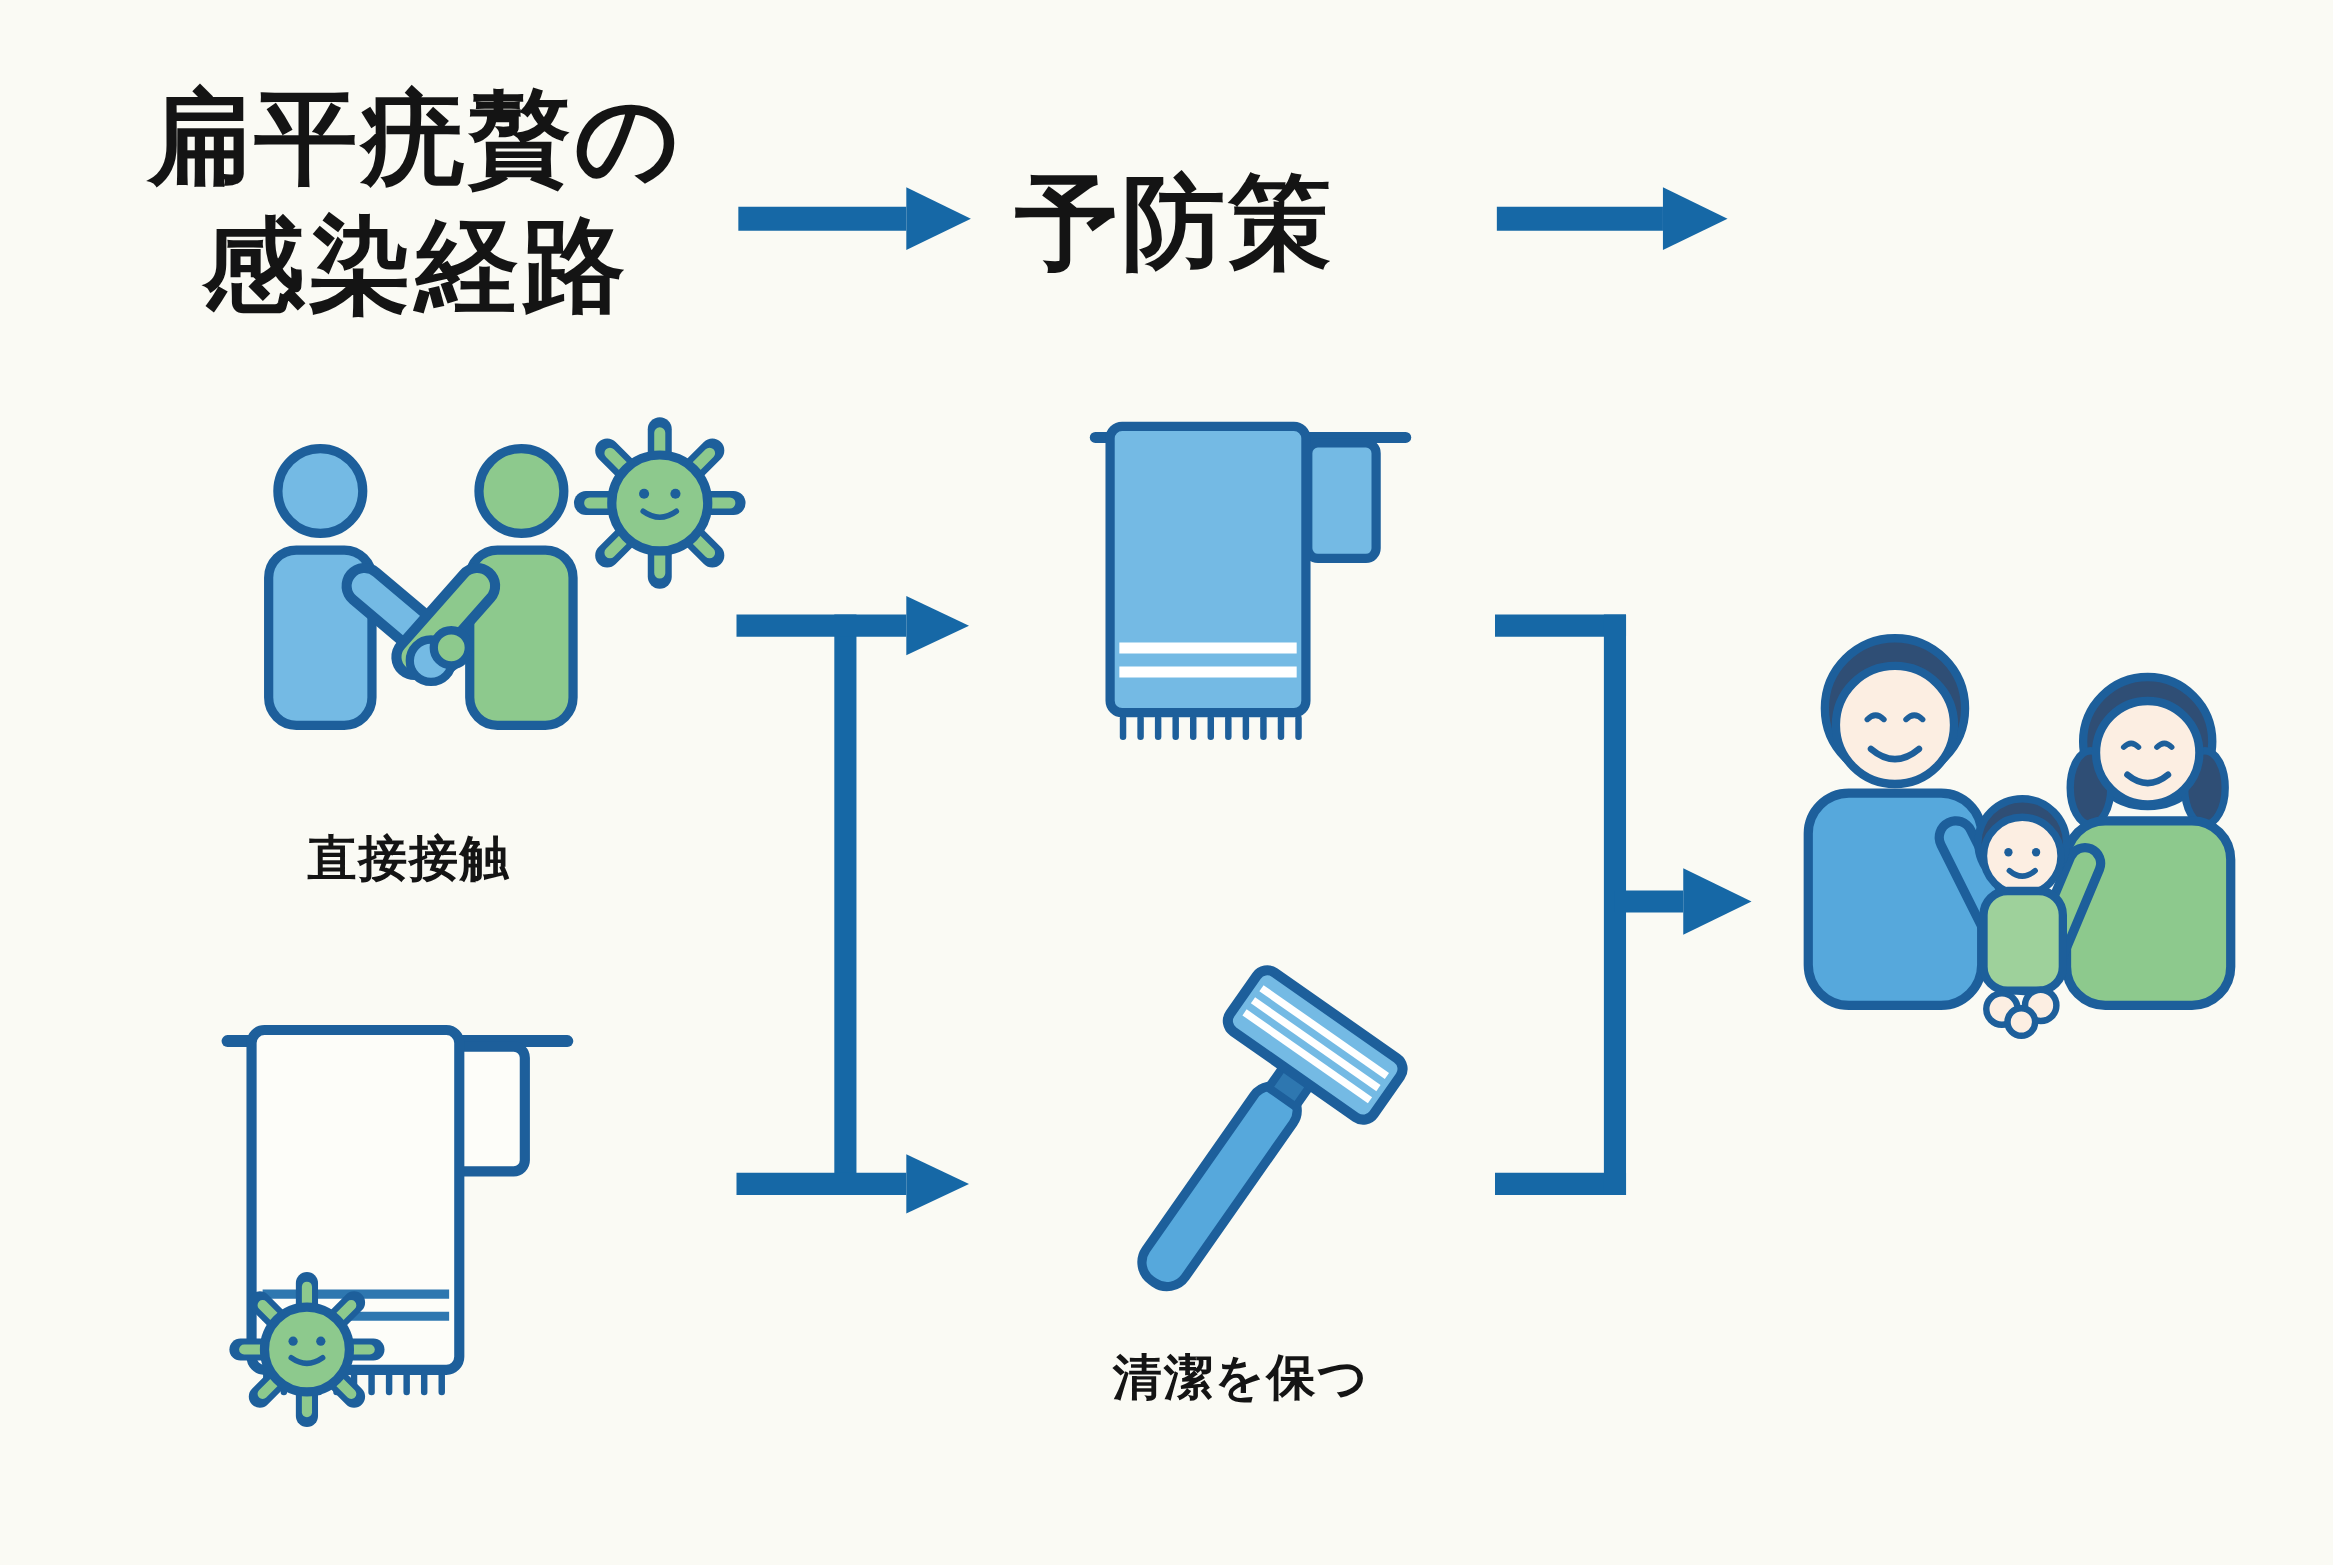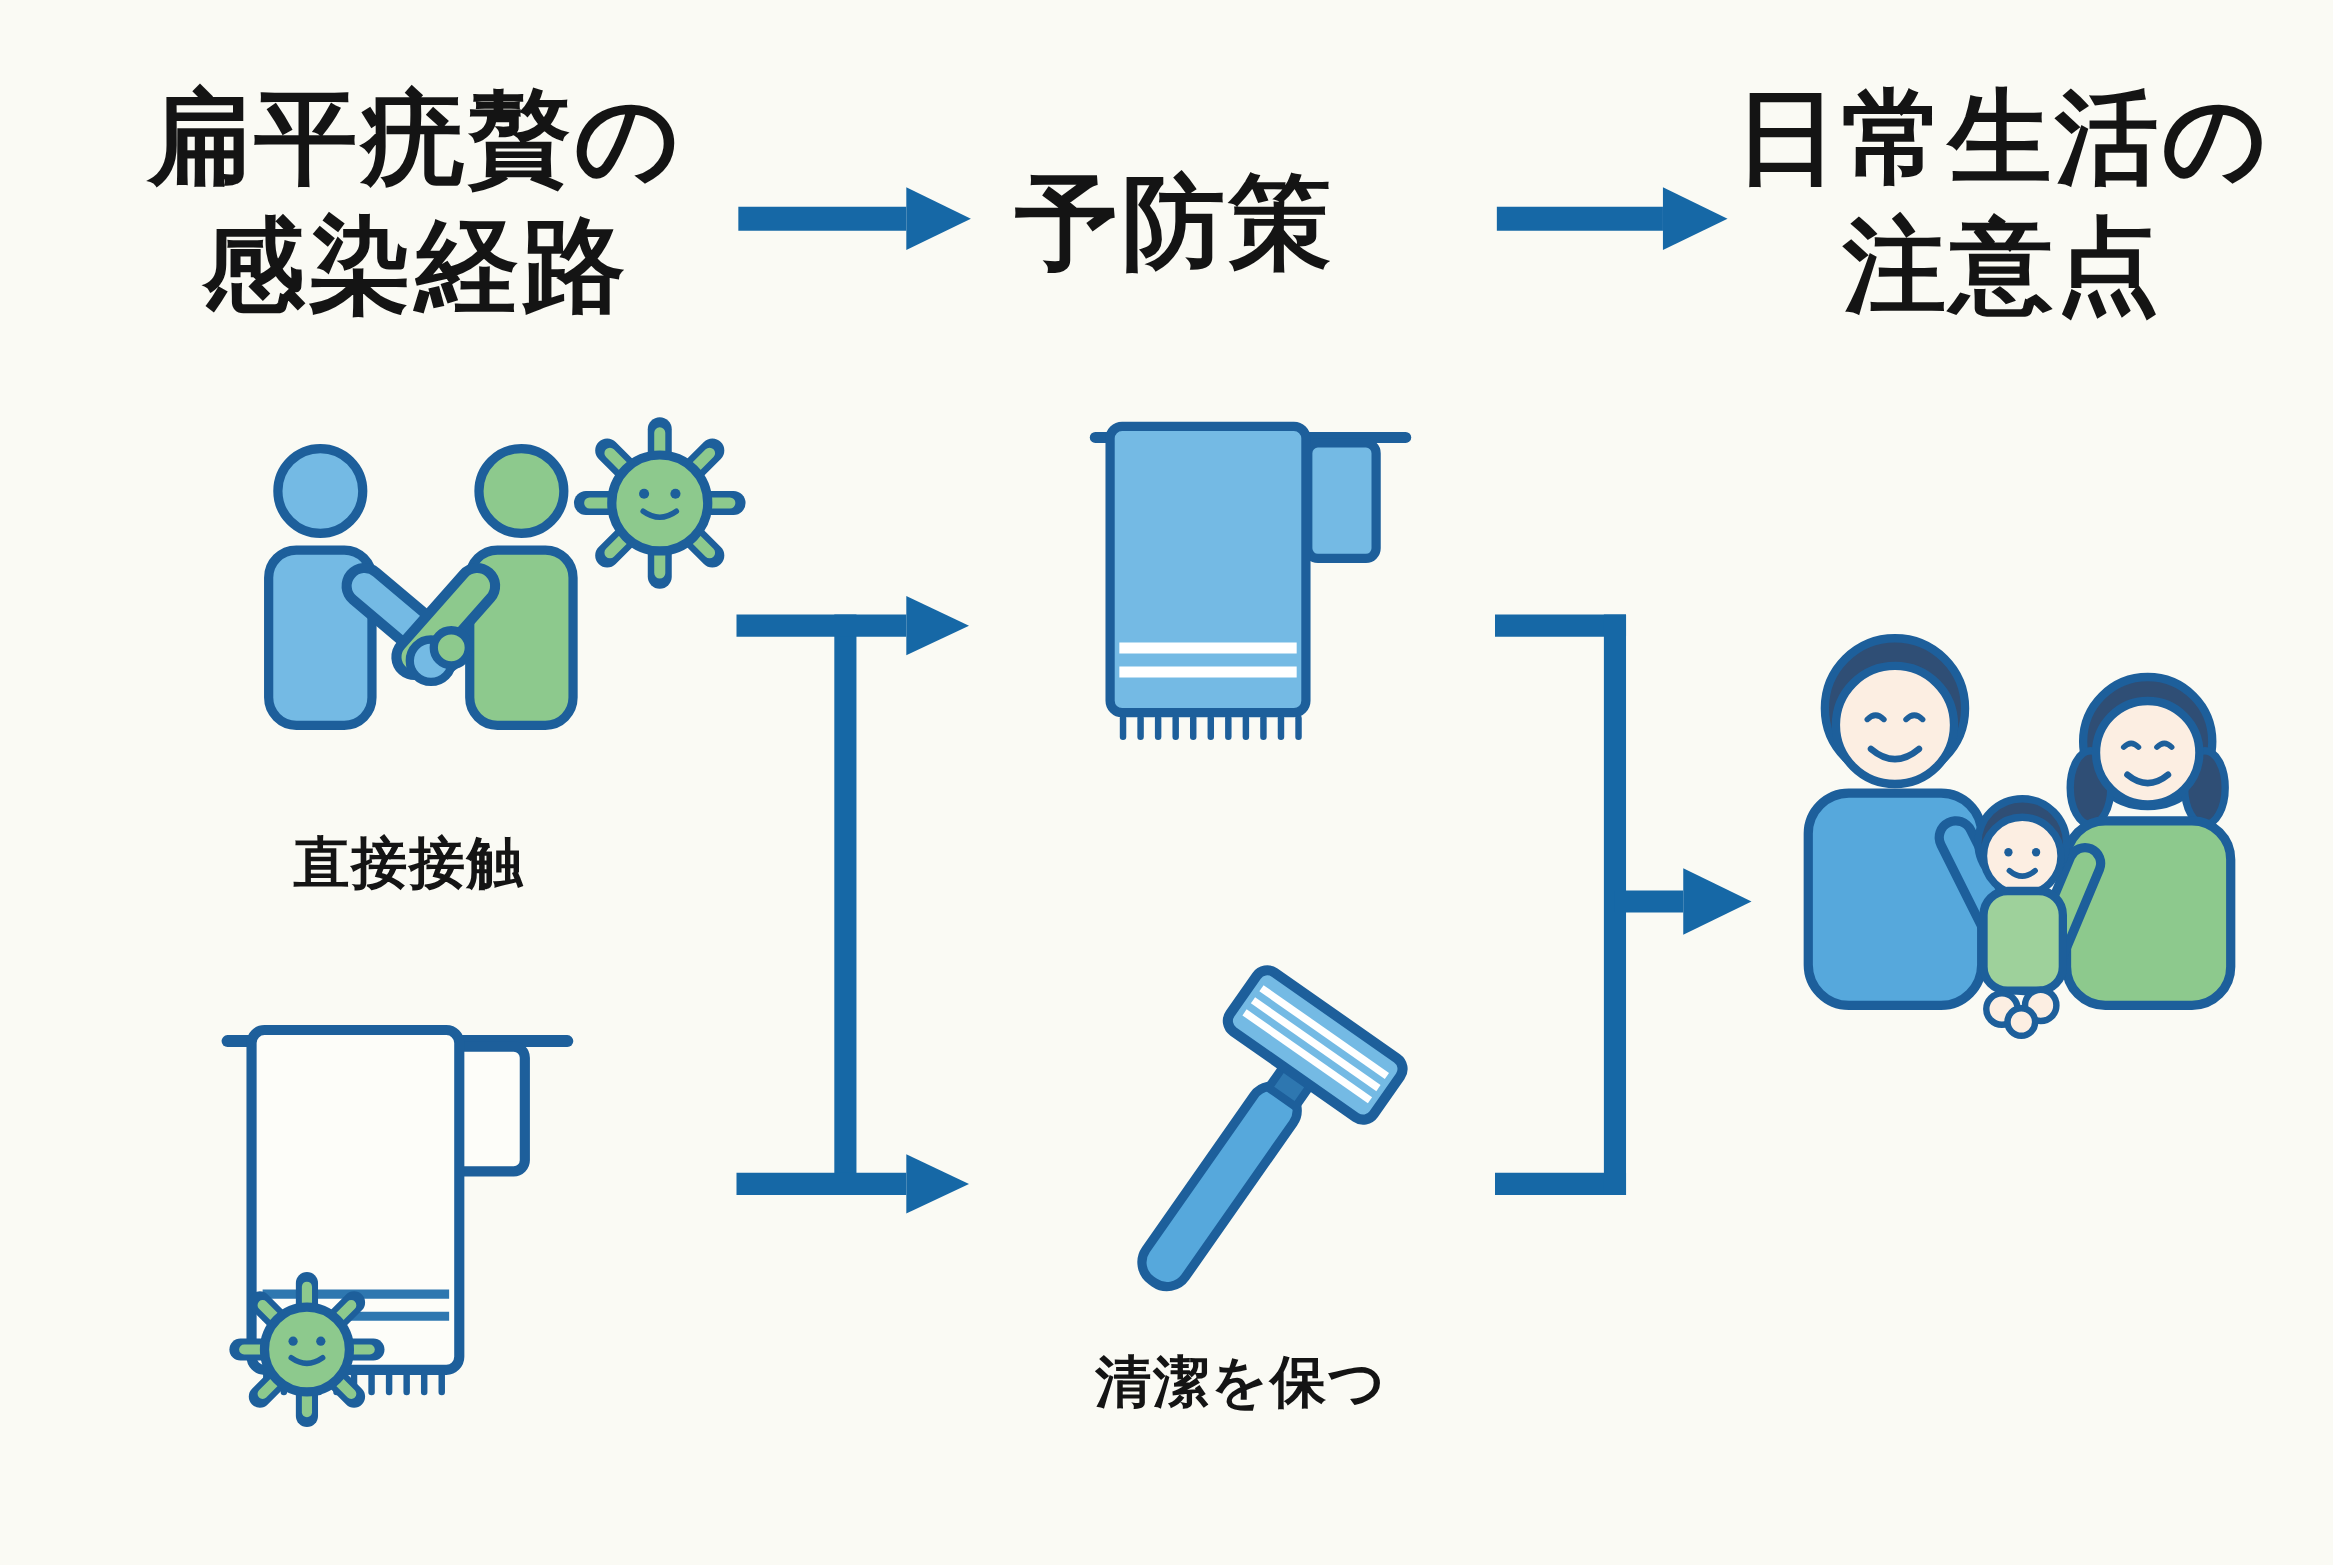--- a/index.html
+++ b/index.html
@@ -19,21 +19,21 @@
     line-height:1.24;
     font-size:103px;
     letter-spacing:3.7px;
     white-space:nowrap;
   }
   .lbl{
     position:absolute;
     font-weight:800;
     color:#141414;
     text-align:center;
-    font-size:56px;
+    font-size:49px;
     letter-spacing:1.8px;
     white-space:nowrap;
     transform:translateX(-50%);
   }
   .icon{position:absolute;}
   .overlay{position:absolute;left:0;top:0;pointer-events:none;}
 </style>
 </head>
 <body>
 
@@ -41,24 +41,20 @@
 
   <div class="hdr" style="left:74px;top:74px;width:683px;">
     <div>扁平疣贅の</div>
     <div>感染経路</div>
   </div>
 
   <div class="hdr" style="left:972px;top:159px;width:406px;">
     <div>予防策</div>
   </div>
 
-  <div class="hdr" style="left:1689px;top:74px;width:628px;">
-    <div>日常生活の</div>
-    <div>注意点</div>
-  </div>
 
   <svg class="overlay" width="2333" height="1565" viewBox="0 0 2528 1696">
     <g stroke="#1668a6" fill="#1668a6">
 
       <g>
         <line x1="800" y1="237" x2="982" y2="237" stroke-width="26"></line>
         <polygon points="982,203 982,271 1052,237" stroke="none"></polygon>
       </g>
 
       <g>

